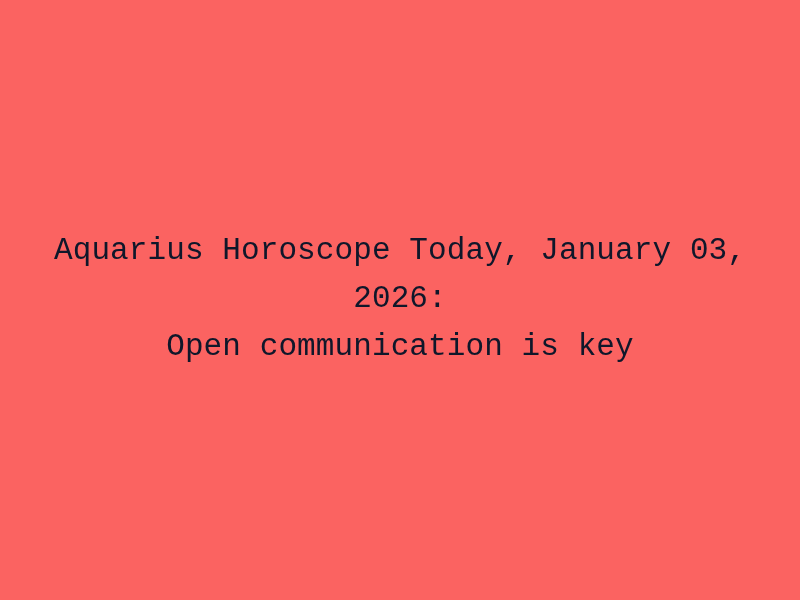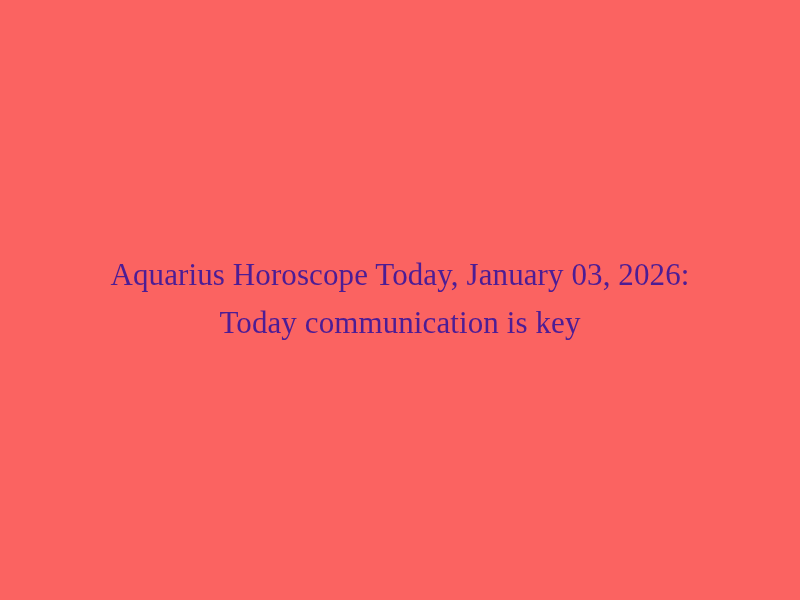--- a/index.html
+++ b/index.html
@@ -31,40 +31,40 @@
   
   .headline-block {
     width: 720px;
     text-align: center;
     
     margin-top: -2px;
   }
 
   .headline {
     margin: 0;
-    color: #4c1d95;
-    font-family: Liberation Serif, serif;
+    color: #0f172a;
+    font-family: Liberation Mono, monospace;
     font-size: 31px;
     font-weight: 400;
     line-height: 48px;
     letter-spacing: 0.1px;
     white-space: normal;
   }
 
   .headline-line {
     display: block;
   }
 </style>
 </head>
 <body>
 
 <div class="share-card">
 
   <div class="headline-block">
 
     <h1 class="headline">
       <span class="headline-line">Aquarius Horoscope Today, January 03, 2026:</span>
-      <span class="headline-line">Today communication is key</span>
+      <span class="headline-line">Open communication is key</span>
     </h1>
 
   </div>
 
 </div>
 
 </body></html>

